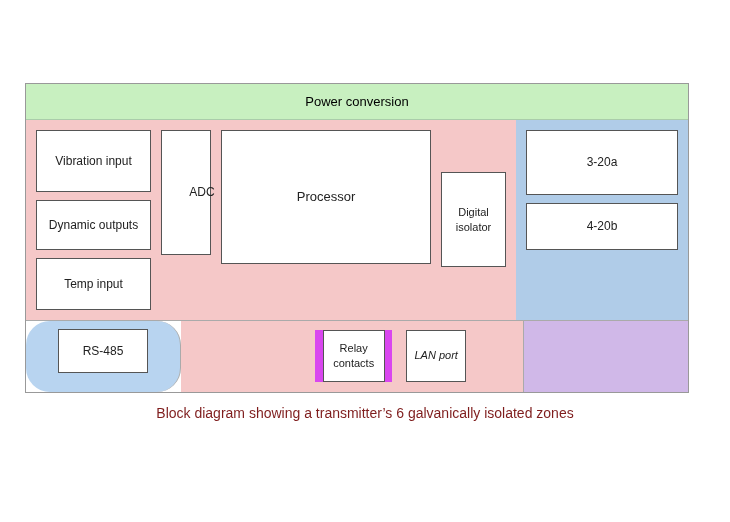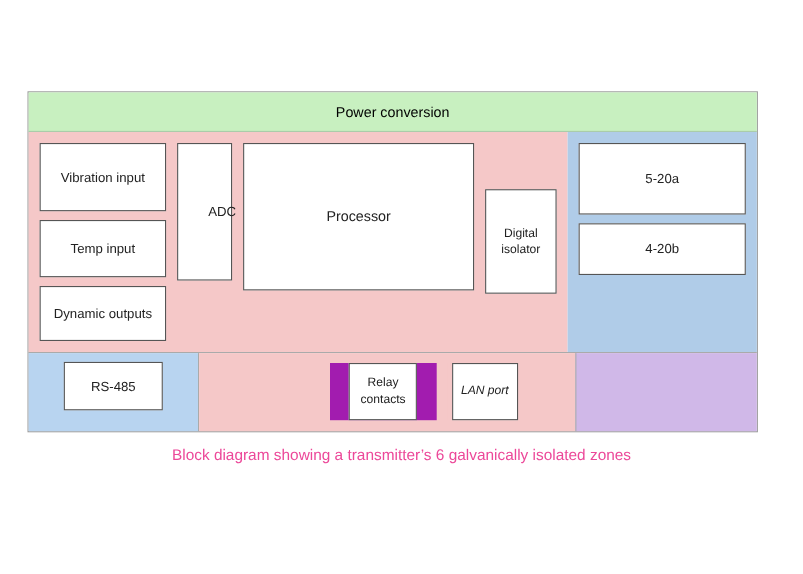--- a/index.html
+++ b/index.html
@@ -39,21 +39,21 @@
     }
 
     .output-box-b {
       height: 55px;
       font-size: 12px;
     }
 
     .caption {
       text-align: center;
       font-size: 14px;
-      color: #ec4899;
+      color: #7f1d1d;
       margin: 10px auto 15px auto;
       max-width: 650px;
       line-height: 1.5;
     }
 
     
     .layout {
       width: 664px;
       border: 1.5px solid #999;
       position: relative;
@@ -95,25 +95,26 @@
     
     .row-bottom {
       display: flex;
       height: 72px;
       border-top: 1.5px solid #aaa;
     }
 
     .zone-blue-bottom {
       background: #b8d4f0;
       flex: 0 0 155px;
-      padding: 8px;
-      display: flex;
-      align-items: flex-start;
+      padding: 19px;
+      display: flex;
+      align-items: flex-end;
       justify-content: center;
       border-right: 1.5px solid #aaa;
+      border-radius: 24px;
     }
 
     .zone-pink-bottom {
       background: #f5c8c8;
       flex: 1;
       padding: 8px;
       display: flex;
       align-items: center;
       gap: 10px;
     }
@@ -121,22 +122,22 @@
     .zone-purple-bottom {
       background: #d0b8e8;
       flex: 0 0 165px;
       display: flex;
       align-items: center;
       justify-content: center;
       border-left: 1.5px solid #aaa;
     }
 
     .zone-yellow-bottom {
-      background: #a21caf;
-      width: 97px;
+      background: #d946ef;
+      width: 77px;
       display: flex;
       align-items: center;
       justify-content: center;
       flex-shrink: 0;
     }
 
     .inner-box {
       border: 1.5px solid #555;
       background: #fff;
       display: flex;
@@ -188,25 +189,25 @@
     </div>
 
     <div class="row-main">
 
       <div class="zone-pink">
 
         <div class="col-left">
           <div class="inner-box vibration-input" style="height:62px;">
             <span>Vibration input</span>
           </div>
+          <div class="inner-box dynamic-outputs" style="height:50px;">
+            <span>Dynamic outputs</span>
+          </div>
           <div class="inner-box temp-input" style="height:52px;">
             <span>Temp input</span>
-          </div>
-          <div class="inner-box dynamic-outputs" style="height:50px;">
-            <span>Dynamic outputs</span>
           </div>
         </div>
 
         <div class="col-adc">
           <div class="inner-box" style="height:125px;width:100%;padding-left:36px;">
             <span>ADC</span>
           </div>
         </div>
 
         <div class="col-processor">
@@ -217,21 +218,21 @@
 
         <div class="col-isolator">
           <div class="inner-box" style="height:95px;width:100%;font-size:11px;line-height:1.3;">
             <span>Digital isolator</span>
           </div>
         </div>
       </div>
 
       <div class="zone-blue">
         <div class="inner-box output-box-a" style="height:65px;">
-          <span>5-20a</span>
+          <span>3-20a</span>
         </div>
         <div class="inner-box output-box-b" style="height:47px;">
           <span>4-20b</span>
         </div>
       </div>
     </div>
 
     <div class="row-bottom">
 
       <div class="zone-blue-bottom">

